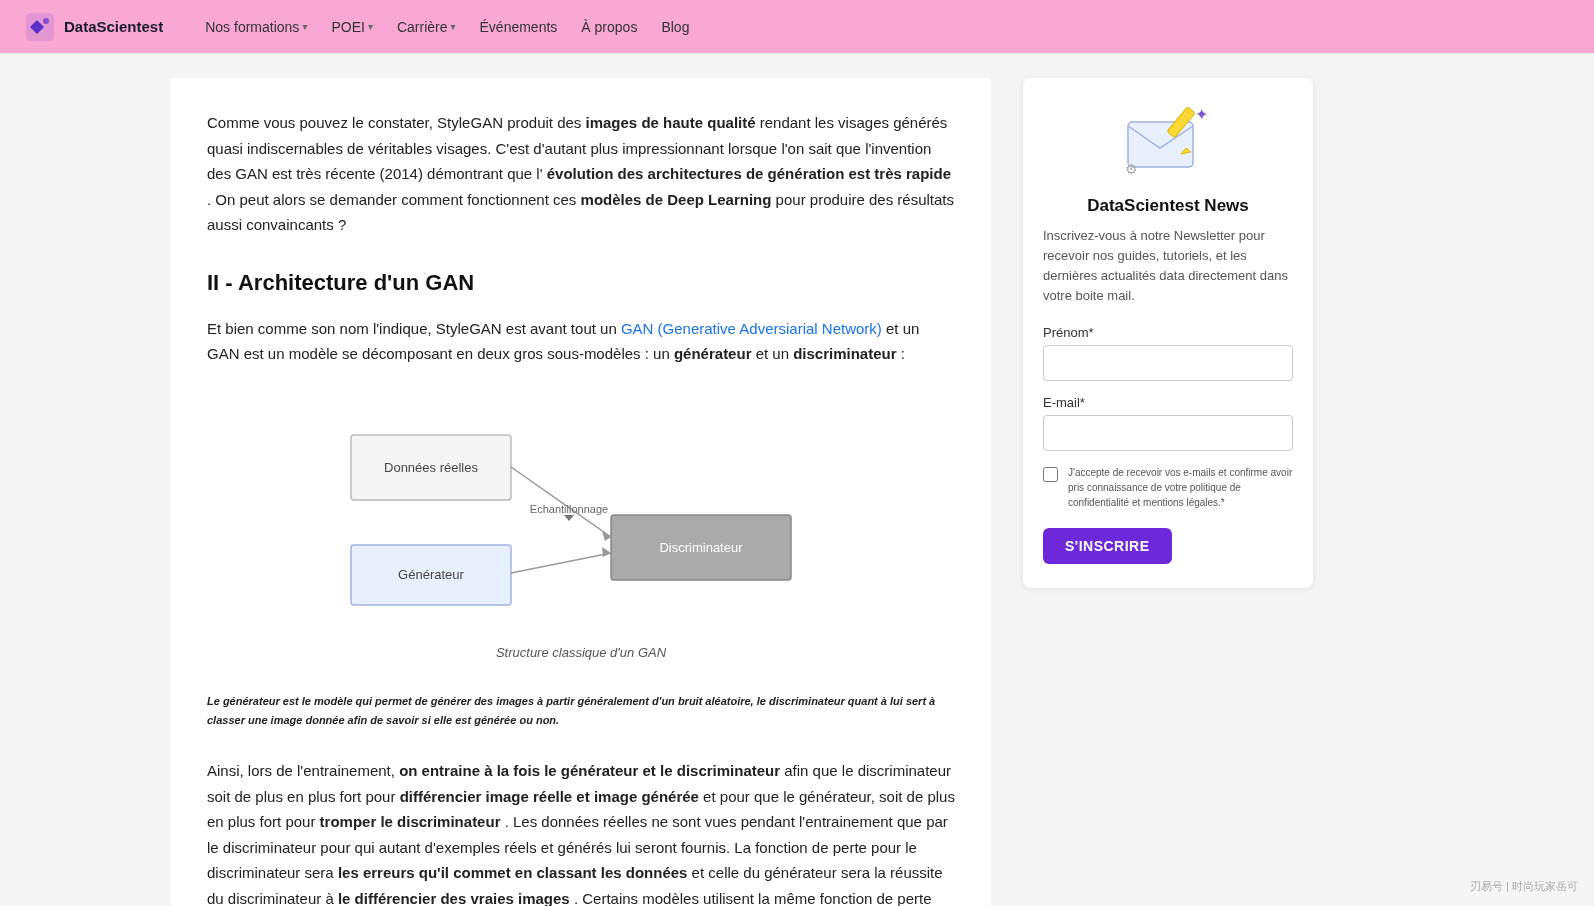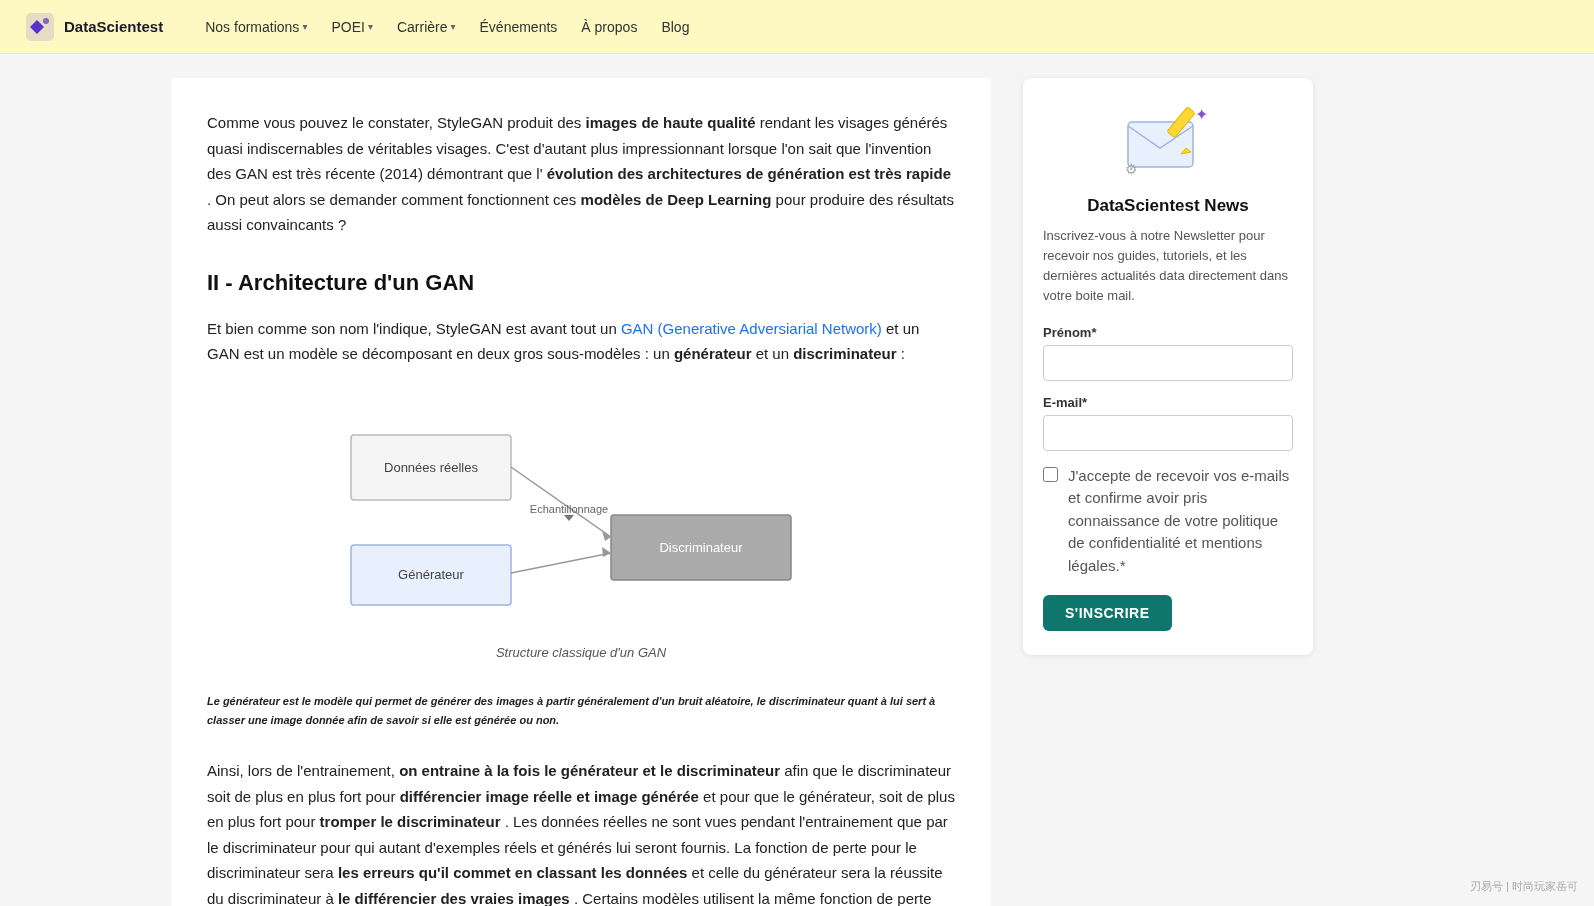--- a/index.html
+++ b/index.html
@@ -1,21 +1,21 @@
 <!DOCTYPE html>
 <html><head>
   <meta charset="utf-8">
   <style>
     * { box-sizing: border-box; margin: 0; padding: 0; }
     body { font-family: -apple-system, BlinkMacSystemFont, 'Segoe UI', Arial, sans-serif; font-size: 15px; color: #222; background: #f5f5f5; }
 
     
     .navbar {
       position: fixed; top: 0; left: 0; right: 0; height: 54px;
-      background: #fef9c3; border-bottom: 1px solid #e5e5e5;
+      background: #f9a8d4; border-bottom: 1px solid #e5e5e5;
       display: flex; align-items: center; padding: 0 24px; z-index: 100;
       gap: 0;
     }
     .navbar-logo {
       display: flex; align-items: center; gap: 8px; margin-right: 32px;
       text-decoration: none; color: #222;
     }
     .navbar-logo-icon {
       width: 32px; height: 32px;
     }
@@ -118,38 +118,38 @@
       display: flex; justify-content: center; margin-bottom: 14px;
     }
     .newsletter-title {
       font-size: 17px; font-weight: 700; color: #111; margin-bottom: 10px; text-align: center;
     }
     .newsletter-desc {
       font-size: 13px; color: #555; line-height: 1.55; margin-bottom: 18px; text-align: left; margin-top: 6px;
     }
     .form-group { margin-bottom: 14px; }
     .form-label {
-      display: block; font-size: 13px; color: #333; margin-bottom: 5px; font-weight: 700;
+      display: block; font-size: 13px; color: #333; margin-bottom: 5px; font-weight: 400;
     }
     .form-input {
       width: 100%; height: 36px; border: 1px solid #ccc; border-radius: 4px;
       padding: 0 10px; font-size: 14px; color: #222;
       outline: none;
     }
     .consent-row {
       display: flex; align-items: flex-start; gap: 10px; margin-bottom: 18px;
     }
     .consent-checkbox {
       margin-top: 2px; width: 15px; height: 15px; flex-shrink: 0; cursor: pointer;
     }
     .consent-text {
-      font-size: 15px; color: #555; line-height: 1.5;
+      font-size: 10px; color: #555; line-height: 1.5;
     }
     .btn-inscrire {
-      background: #0f766e; color: #fff; border: none; border-radius: 6px;
+      background: #6d28d9; color: #fff; border: none; border-radius: 6px;
       padding: 10px 22px; font-size: 14px; font-weight: 700; cursor: pointer;
       letter-spacing: 0.5px;
     }
 
     
     .watermark {
       position: fixed; bottom: 12px; right: 16px;
       font-size: 11px; color: #aaa; z-index: 99;
     }
   </style>

